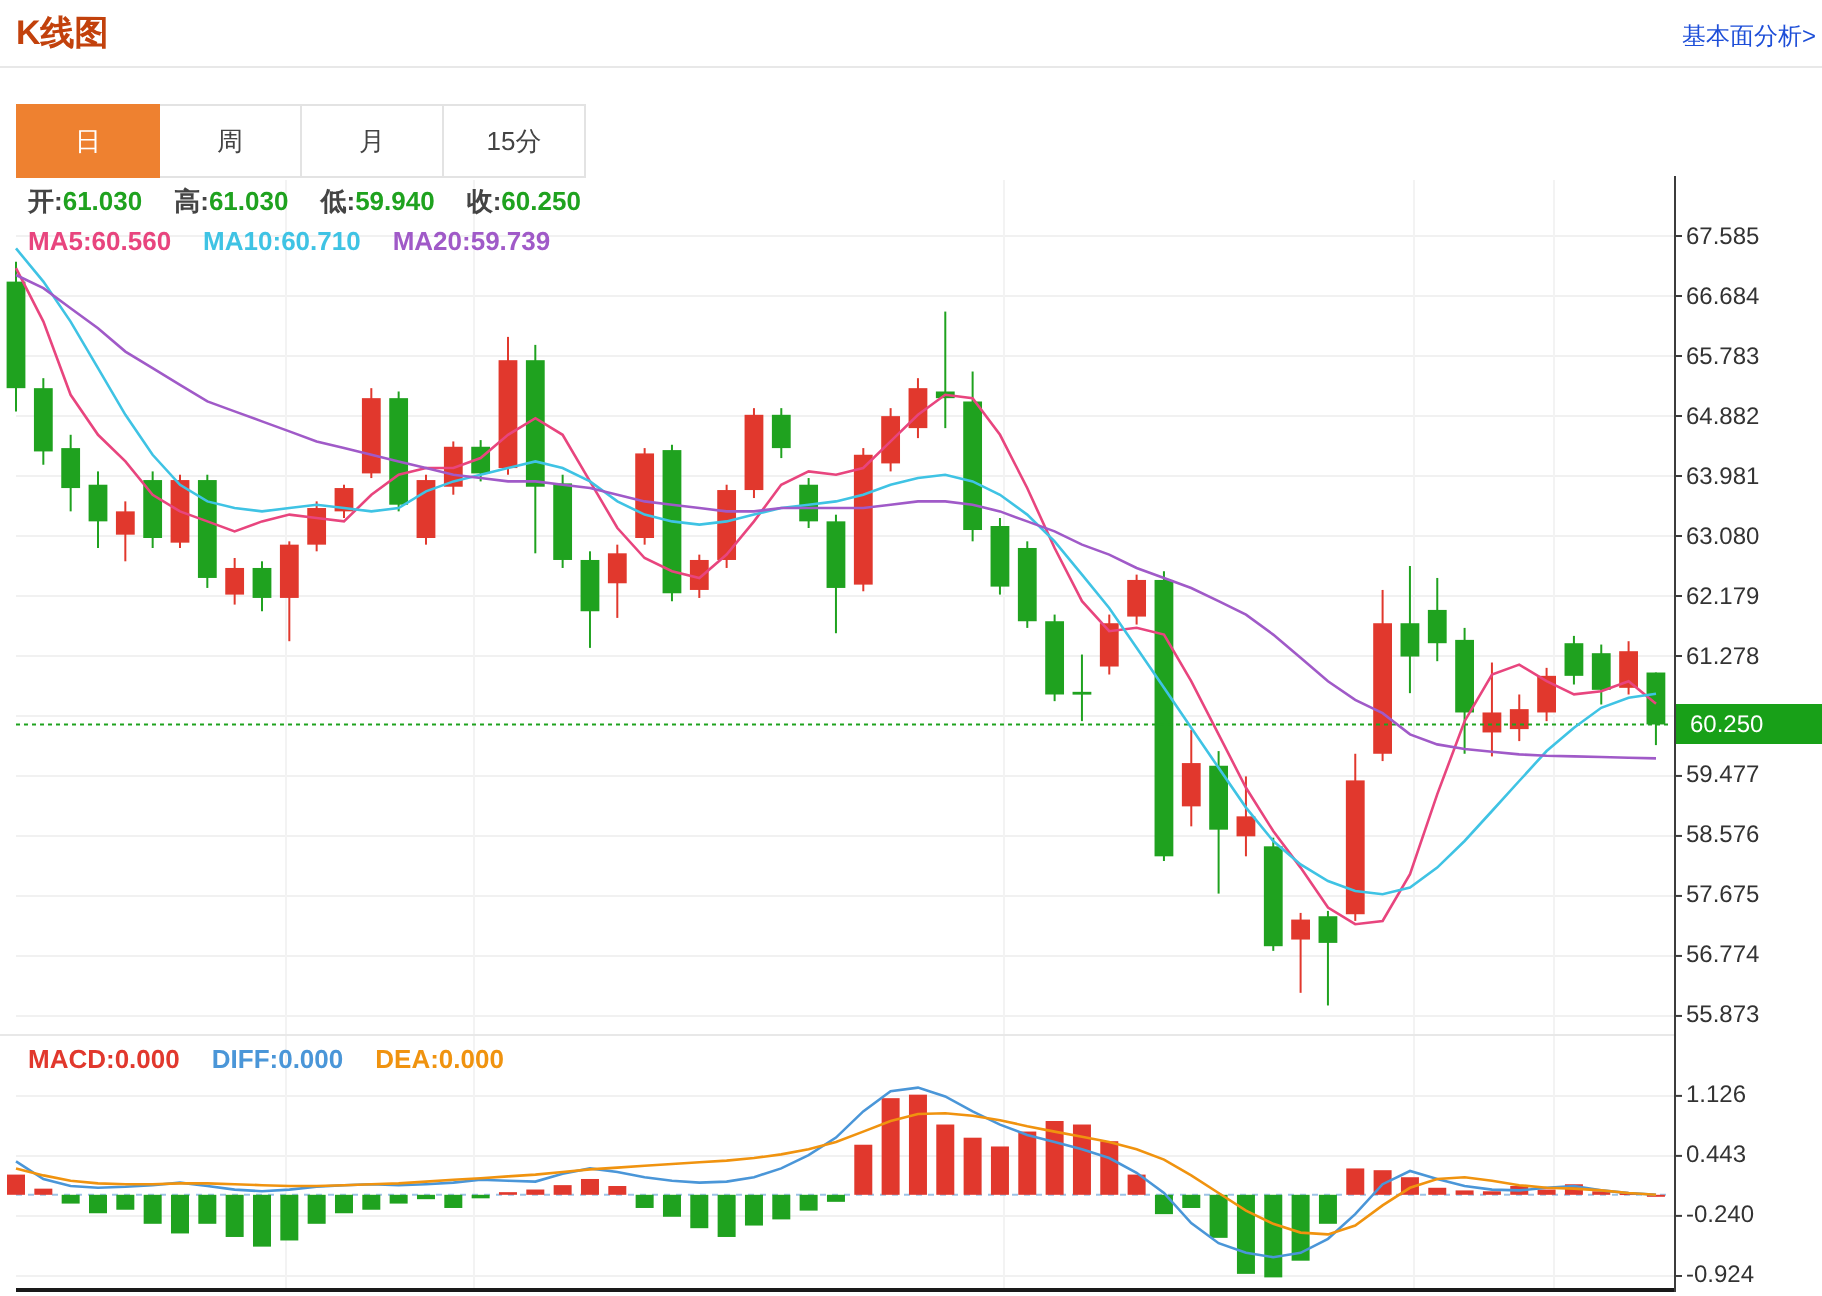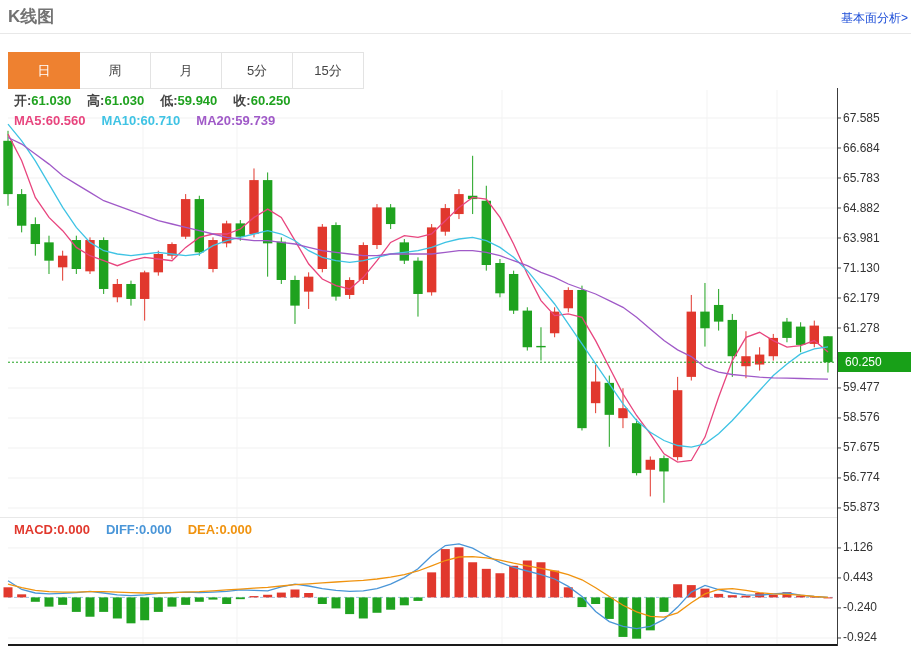--- a/index.html
+++ b/index.html
@@ -1,20 +1,20 @@
 <!DOCTYPE html>
 <html><head>
 <meta charset="utf-8">
 <style>
   html,body{margin:0;padding:0;}
   body{
     width:911px;height:648px;position:relative;background:#fff;overflow:hidden;
     font-family:"Liberation Sans","DejaVu Sans",sans-serif;
   }
-  #page-title{position:absolute;left:8px;top:5px;font-size:17px;font-weight:bold;color:#737373;}
+  #page-title{position:absolute;left:8px;top:5px;font-size:17px;font-weight:bold;color:#c2410c;}
   #analysis-link{position:absolute;right:3px;top:10px;font-size:12px;color:#1d4ed8;cursor:pointer;}
   .hline{position:absolute;left:0;width:100%;height:1px;background:#e8e8e8;}
   #tabbar{position:absolute;left:8px;top:52px;display:flex;}
   .tab{width:70px;height:35px;line-height:35px;text-align:center;font-size:13px;color:#444;
        background:#fff;border:1px solid #e3e3e3;margin-left:-1px;box-sizing:content-box;cursor:pointer;}
   .tab:first-child{margin-left:0;}
   .tab.selected{background:#ee8130;border-color:#ee8130;color:#fff;position:relative;z-index:2;}
   #chart-svg{position:absolute;left:0;top:0;}
   .info-row{position:absolute;left:14px;font-size:13px;white-space:nowrap;}
   .info-item{margin-right:16px;font-weight:bold;}
@@ -27,21 +27,20 @@
 <body>
 
 <div id="page-title">K线图</div>
 <div id="analysis-link">基本面分析&gt;</div>
 <div class="hline" style="top:33px;"></div>
 
 <div id="tabbar">
     <div class="tab selected">日</div>
     <div class="tab">周</div>
     <div class="tab">月</div>
-    <div class="tab">5分</div>
     <div class="tab">15分</div>
   </div>
 
 <svg id="chart-svg" width="911" height="648">
     <line x1="8" x2="837" y1="118" y2="118" stroke="#f1f1f1" stroke-width="1"></line>
     <line x1="8" x2="837" y1="148" y2="148" stroke="#f1f1f1" stroke-width="1"></line>
     <line x1="8" x2="837" y1="178" y2="178" stroke="#f1f1f1" stroke-width="1"></line>
     <line x1="8" x2="837" y1="208" y2="208" stroke="#f1f1f1" stroke-width="1"></line>
     <line x1="8" x2="837" y1="238" y2="238" stroke="#f1f1f1" stroke-width="1"></line>
     <line x1="8" x2="837" y1="268" y2="268" stroke="#f1f1f1" stroke-width="1"></line>
@@ -278,21 +277,21 @@
 <div class="info-row" style="top:92px;" id="ohlc-row"><span class="info-item"><span class="info-label">开:</span><span style="color: rgb(31, 162, 31);">61.030</span></span><span class="info-item"><span class="info-label">高:</span><span style="color: rgb(31, 162, 31);">61.030</span></span><span class="info-item"><span class="info-label">低:</span><span style="color: rgb(31, 162, 31);">59.940</span></span><span class="info-item"><span class="info-label">收:</span><span style="color: rgb(31, 162, 31);">60.250</span></span></div>
 <div class="info-row" style="top:113px;" id="ma-row"><span class="info-item"><span style="color: rgb(232, 69, 126);">MA5:</span><span style="color: rgb(232, 69, 126);">60.560</span></span><span class="info-item"><span style="color: rgb(63, 195, 228);">MA10:</span><span style="color: rgb(63, 195, 228);">60.710</span></span><span class="info-item"><span style="color: rgb(160, 90, 200);">MA20:</span><span style="color: rgb(160, 90, 200);">59.739</span></span></div>
 <div class="info-row" style="top:522px;" id="macd-row"><span class="info-item"><span style="color: rgb(225, 56, 45);">MACD:</span><span style="color: rgb(225, 56, 45);">0.000</span></span><span class="info-item"><span style="color: rgb(74, 150, 216);">DIFF:</span><span style="color: rgb(74, 150, 216);">0.000</span></span><span class="info-item"><span style="color: rgb(240, 147, 15);">DEA:</span><span style="color: rgb(240, 147, 15);">0.000</span></span></div>
 
 <div id="price-axis">
     <div class="axis-label" style="top: 110.5px;">67.585</div>
     <div class="axis-label" style="top: 140.5px;">66.684</div>
     <div class="axis-label" style="top: 170.5px; text-align: center;">65.783</div>
     <div class="axis-label" style="top: 200.5px;">64.882</div>
     <div class="axis-label" style="top: 230.5px;">63.981</div>
-    <div class="axis-label" style="top: 260.5px;">71.130</div>
+    <div class="axis-label" style="top: 260.5px;">63.080</div>
     <div class="axis-label" style="top: 290.5px;">62.179</div>
     <div class="axis-label" style="top: 320.5px;">61.278</div>
     <div class="axis-label" style="top: 380.467px;">59.477</div>
     <div class="axis-label" style="top: 410.467px;">58.576</div>
     <div class="axis-label" style="top: 440.467px;">57.675</div>
     <div class="axis-label" style="top: 470.467px;">56.774</div>
     <div class="axis-label" style="top: 500.467px;">55.873</div>
   </div>
 <div id="macd-axis">
     <div class="axis-label" style="top: 540.442px; text-align: right;">1.126</div>

